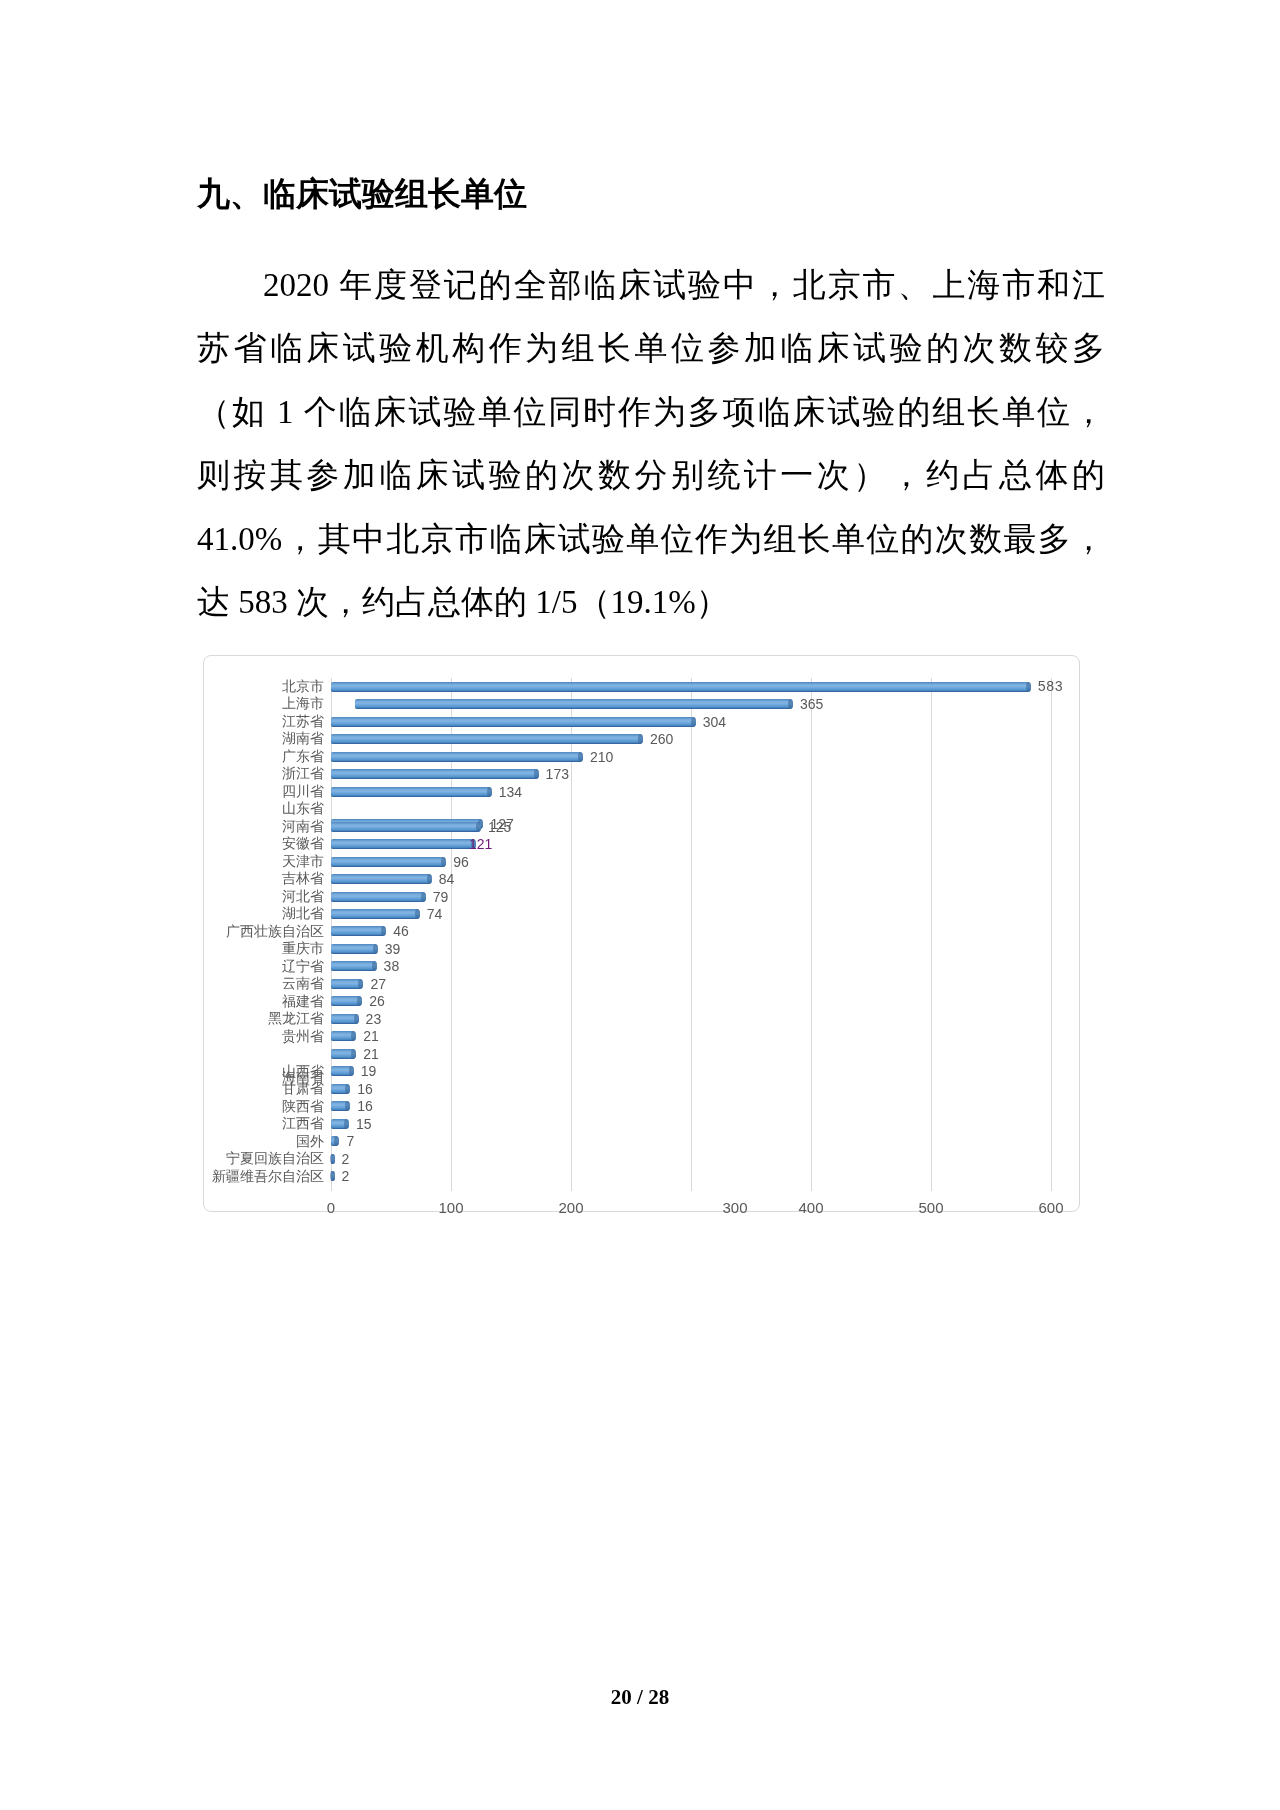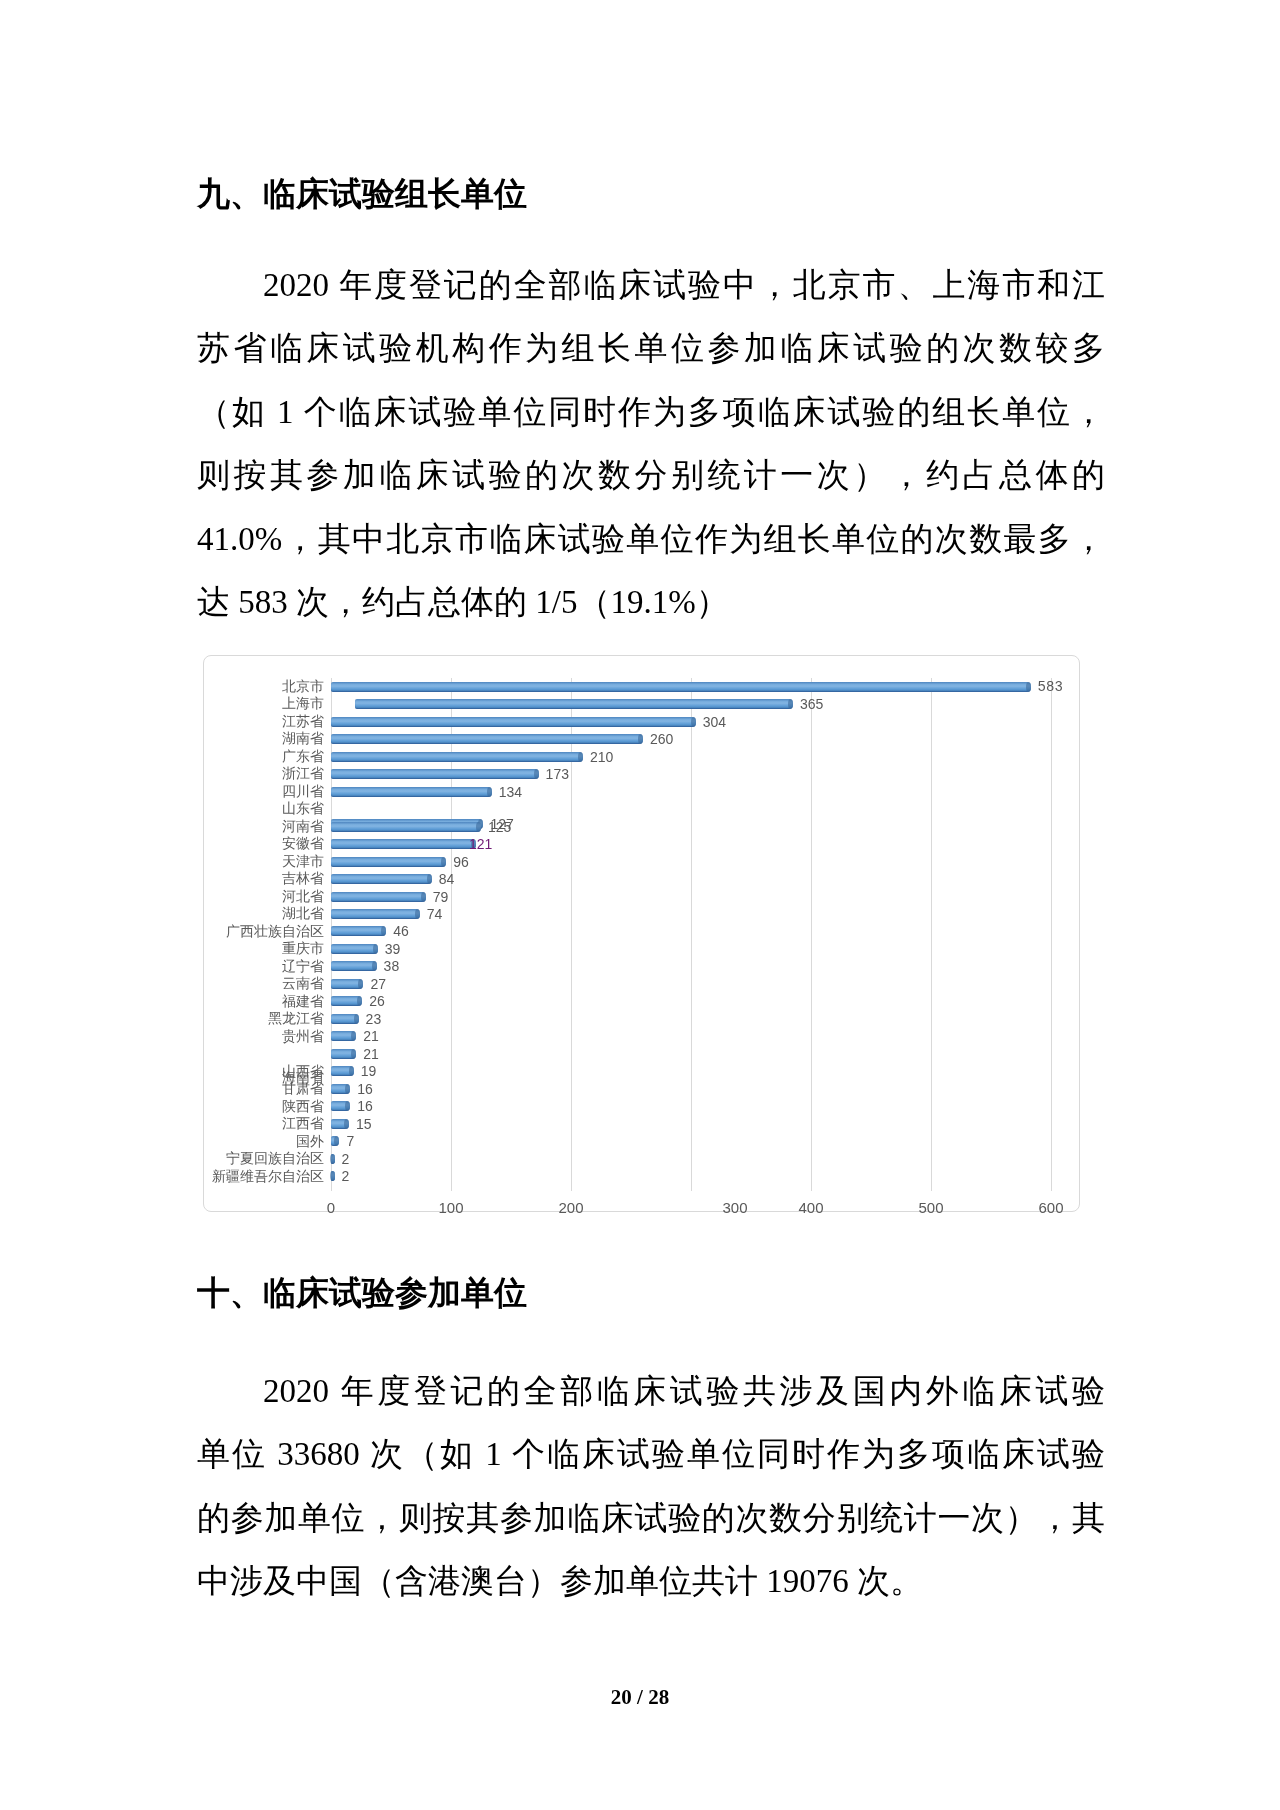--- a/index.html
+++ b/index.html
@@ -230,24 +230,17 @@
         </div>
         <div class="cat-label" style="position: absolute; right: 727px; top: 472.034px; height: 17.4828px; line-height: 17.4828px; color: rgb(89, 89, 89);">宁夏回族自治区</div>
         <div class="chart-row" style="top: 489.517px; height: 17.4828px;">
           <div class="bar" style="width: 3.5px;"></div>
           <div class="val-label" style="left: 10.5px; top: 50%; transform: translateY(-50%); color: rgb(89, 89, 89);">2</div>
         </div>
         <div class="cat-label" style="position: absolute; right: 727px; top: 489.517px; height: 17.4828px; line-height: 17.4828px; color: rgb(89, 89, 89);">新疆维吾尔自治区</div>
       </div>
   </div>
 
-  <div class="heading" style="top:1271px;">十、临床试验参加单位</div>
-
-  <div class="para" style="top:1360px;">
-    <div class="pline just indent">2020 年度登记的全部临床试验共涉及国内外临床试验</div>
-    <div class="pline just">单位 33680 次（如 1 个临床试验单位同时作为多项临床试验</div>
-    <div class="pline just">的参加单位，则按其参加临床试验的次数分别统计一次），其</div>
-    <div class="pline">中涉及中国（含港澳台）参加单位共计 19076 次。</div>
-  </div>
+
 
   <div class="page-number">20 / 28</div>
 
 </div>
 
 </body></html>

